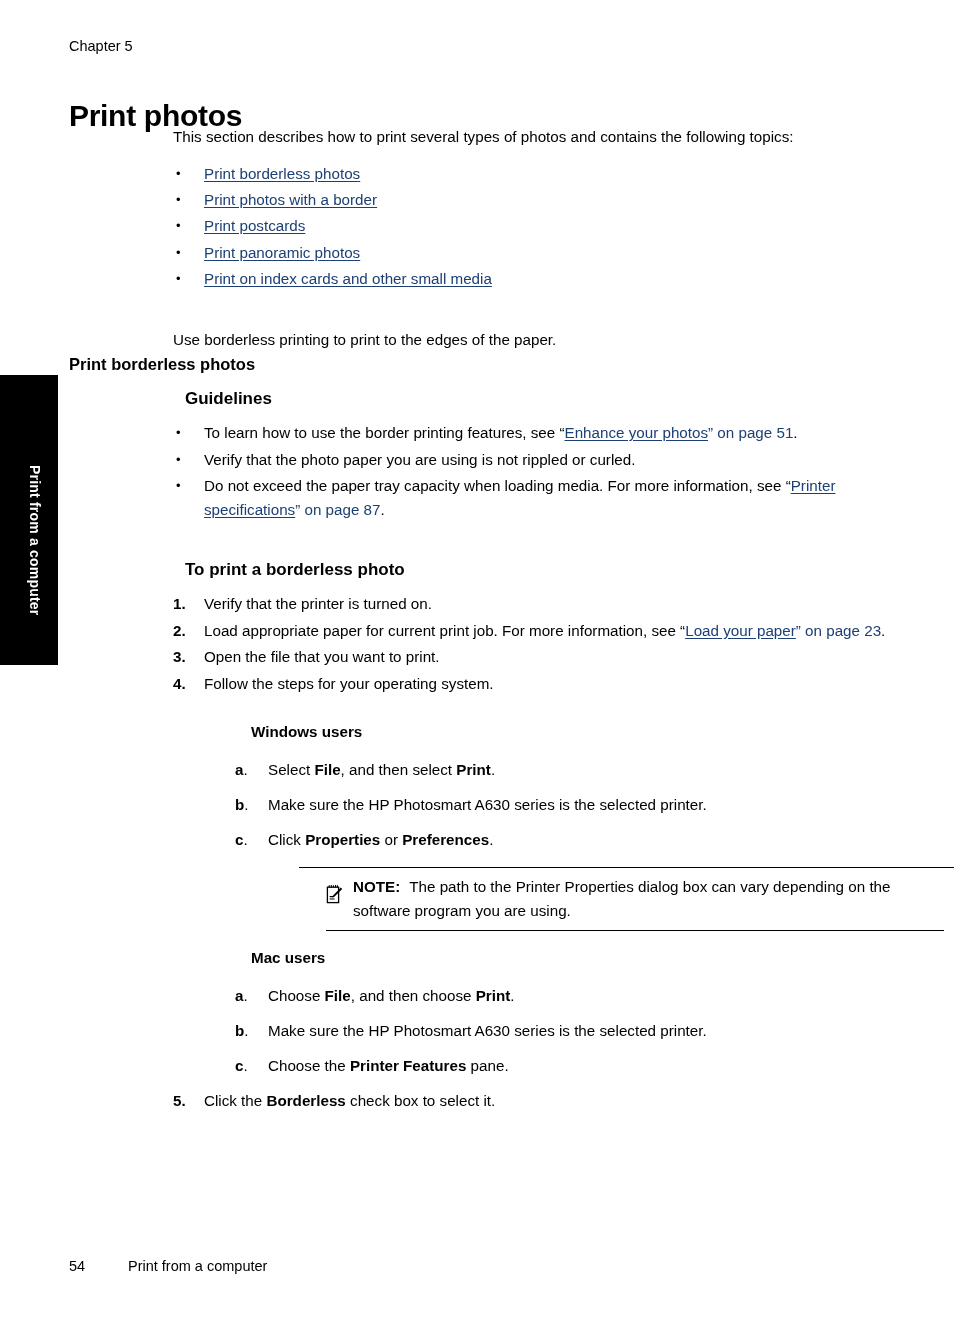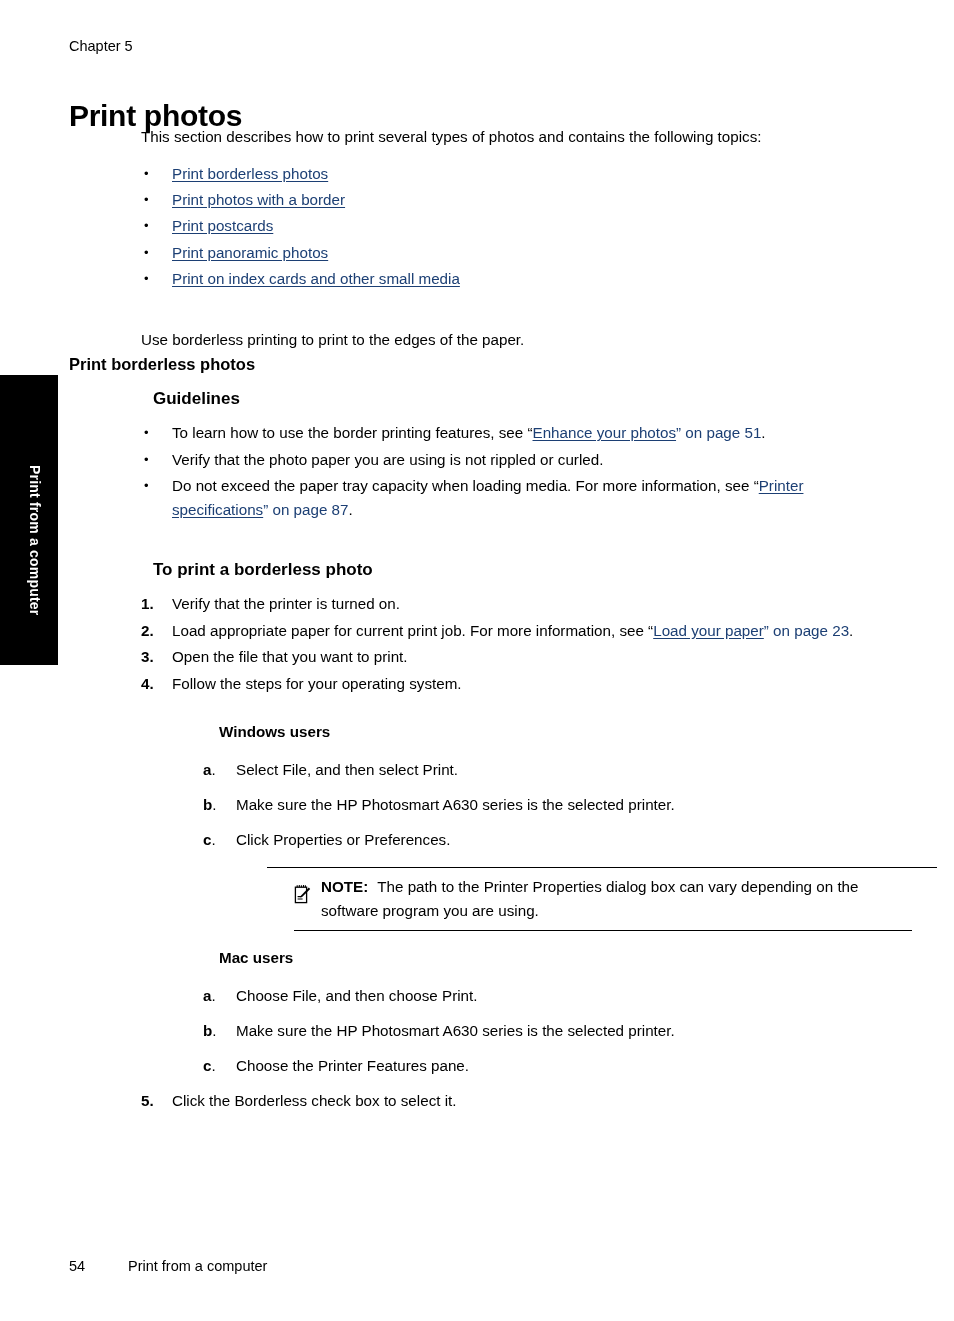--- a/index.html
+++ b/index.html
@@ -64,21 +64,21 @@
     top: 78px;
     font-size: 30px;
     font-weight: bold;
     letter-spacing: -0.3px;
     line-height: 36px;
   }
 
   
   .content {
     position: absolute;
-    left: 141px;
+    left: 173px;
     top: 126px;
     width: 735px;
   }
 
   .para {
     font-size: 15.2px;
     line-height: 21.5px;
     margin: 0 0 0 0;
   }
 
@@ -246,21 +246,21 @@
     top: 1258px;
     font-size: 14.5px;
   }
   .footer-title {
     position: absolute;
     left: 128px;
     top: 1258px;
     font-size: 14.5px;
   }
 
-  b, strong { font-weight: normal; }
+  b, strong { font-weight: bold; }
 </style>
 </head>
 <body>
 
 <div class="page">
 
   <div class="chapter-label">Chapter 5</div>
 
   <div class="edge-tab">
     <div class="edge-tab-text">Print from a computer</div>

